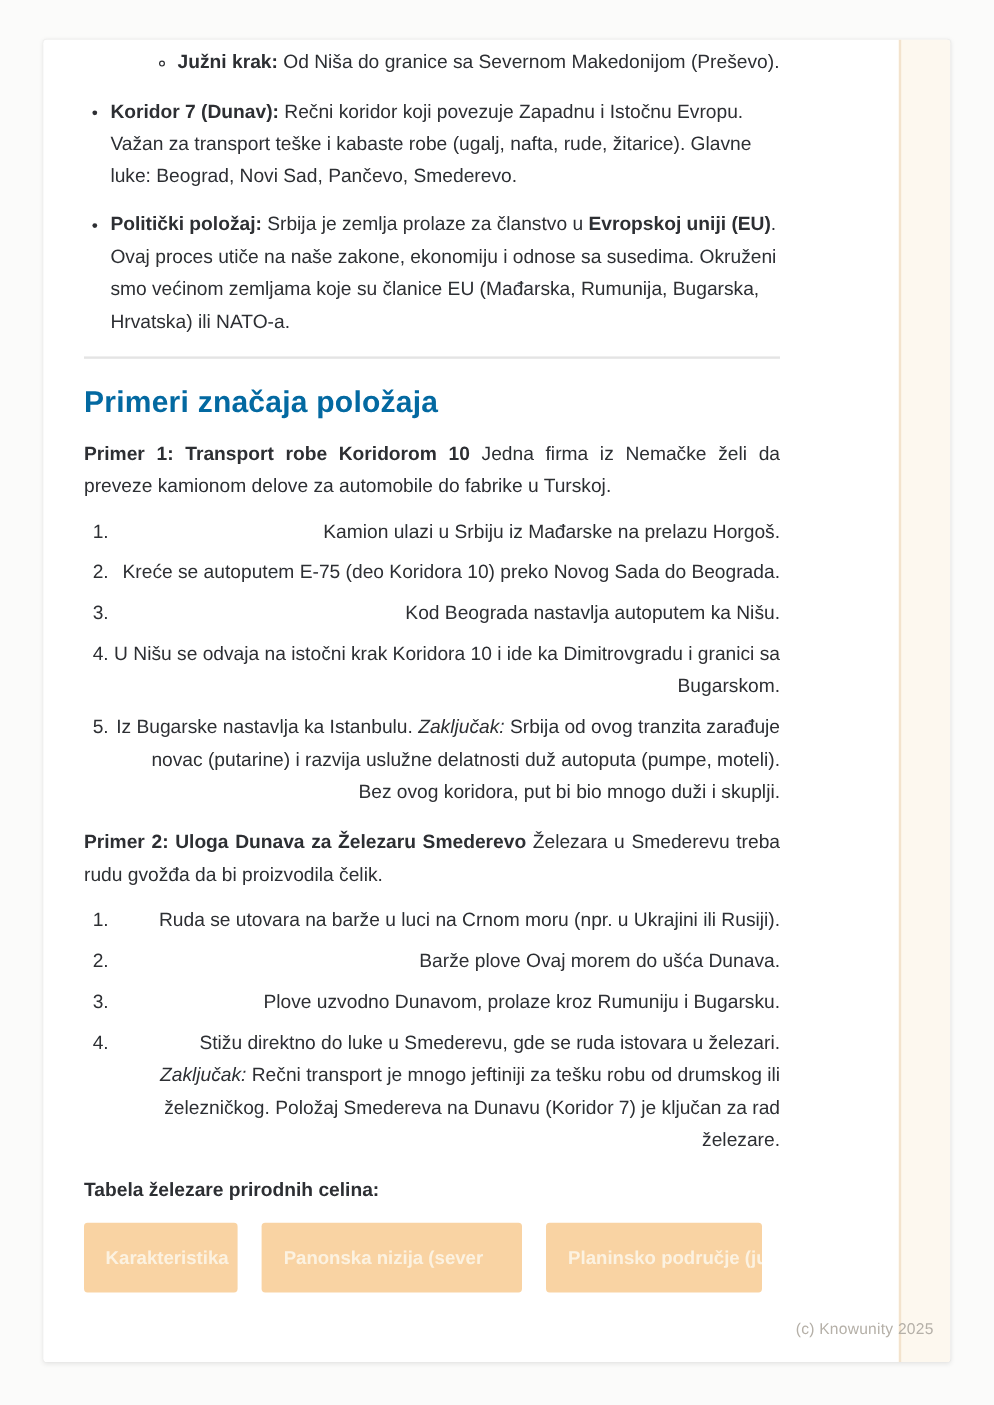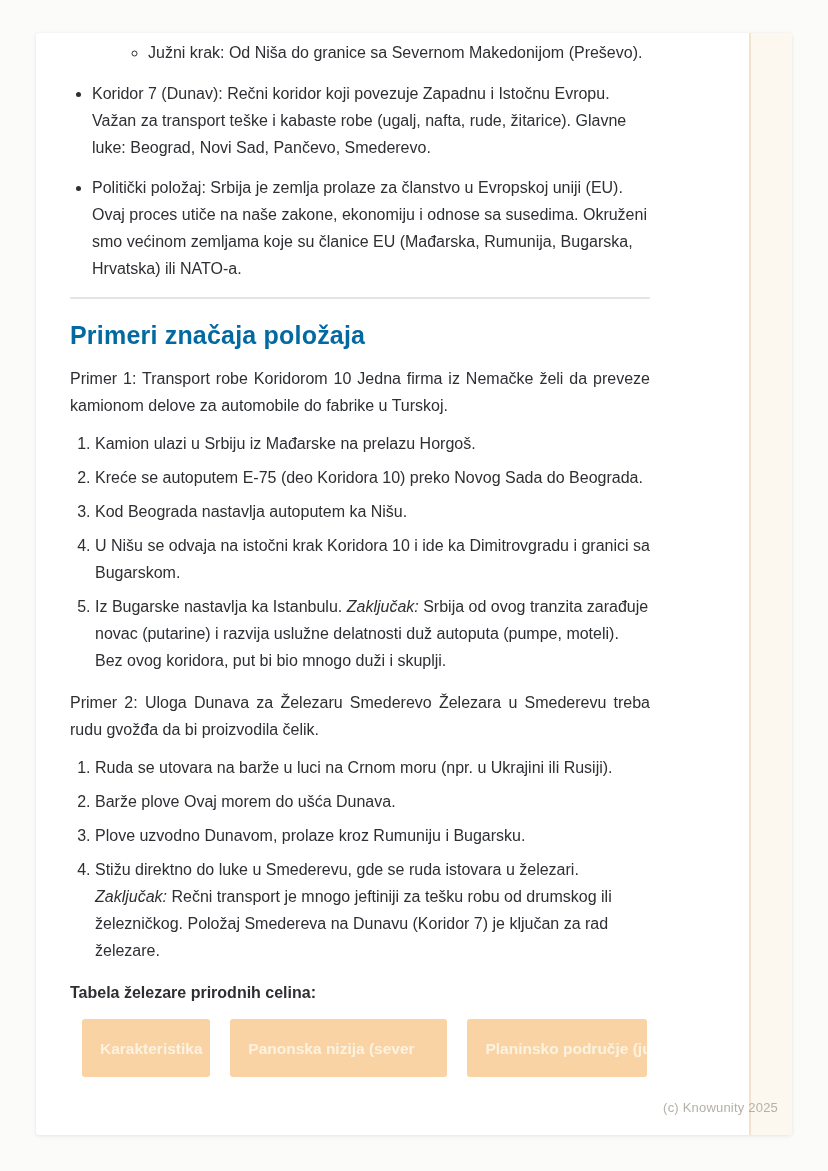--- a/index.html
+++ b/index.html
@@ -34,21 +34,21 @@
   }
   .content {
     position: absolute;
     left: 34px;
     top: 6px;
     width: 580px;
     color: #2d2f33;
     font-size: 16px;
     line-height: 27px;
   }
-  .seg-b { font-weight: 400; margin-top: 21px; }
+  .seg-b { font-weight: 700; margin-top: 21px; }
   .seg-i { font-style: italic; }
 
   ul.sub-list {
     list-style: circle;
     margin: 0 0 14px 0;
     padding-left: 78px;
   }
   ul.main-list {
     list-style: disc;
     margin: 0;
@@ -70,32 +70,32 @@
     margin: 21px 0 14px 0;
     letter-spacing: 0.2px;
   }
   p.example {
     text-align: justify;
     margin: 0 0 11px 0;
   }
   ol.steps {
     margin: 0 0 15px 0;
     padding-left: 25px;
+    text-align: right;
   }
   ol.steps > li + li { margin-top: 7px; }
 
   p.table-title {
     font-weight: 700;
     margin: 14px 0 13px 0;
   }
   .table-header-row {
     display: flex;
     gap: 20px;
     width: 565px;
-    margin-left: 12px;
   }
   .table-header-cell {
     background: #f9d3a3;
     color: #fcf2e1;
     font-weight: 700;
     font-size: 15.5px;
     height: 58px;
     display: flex;
     align-items: center;
     padding: 0 18px;

